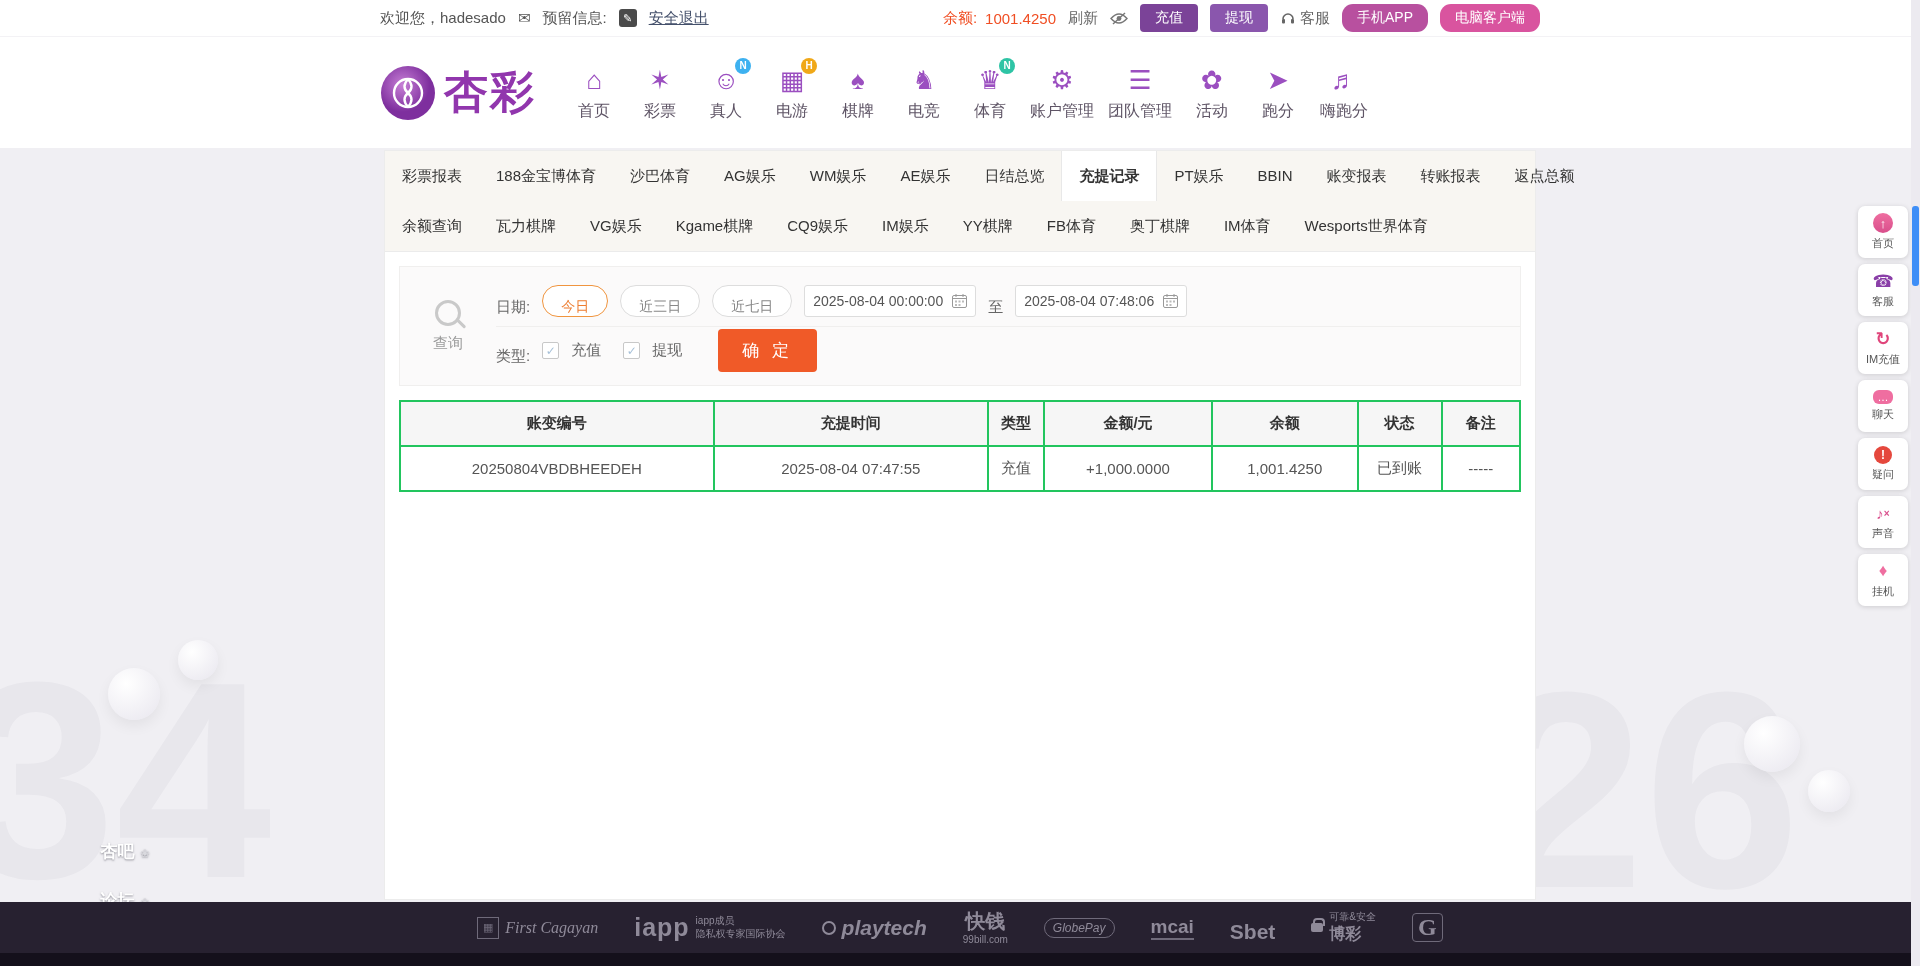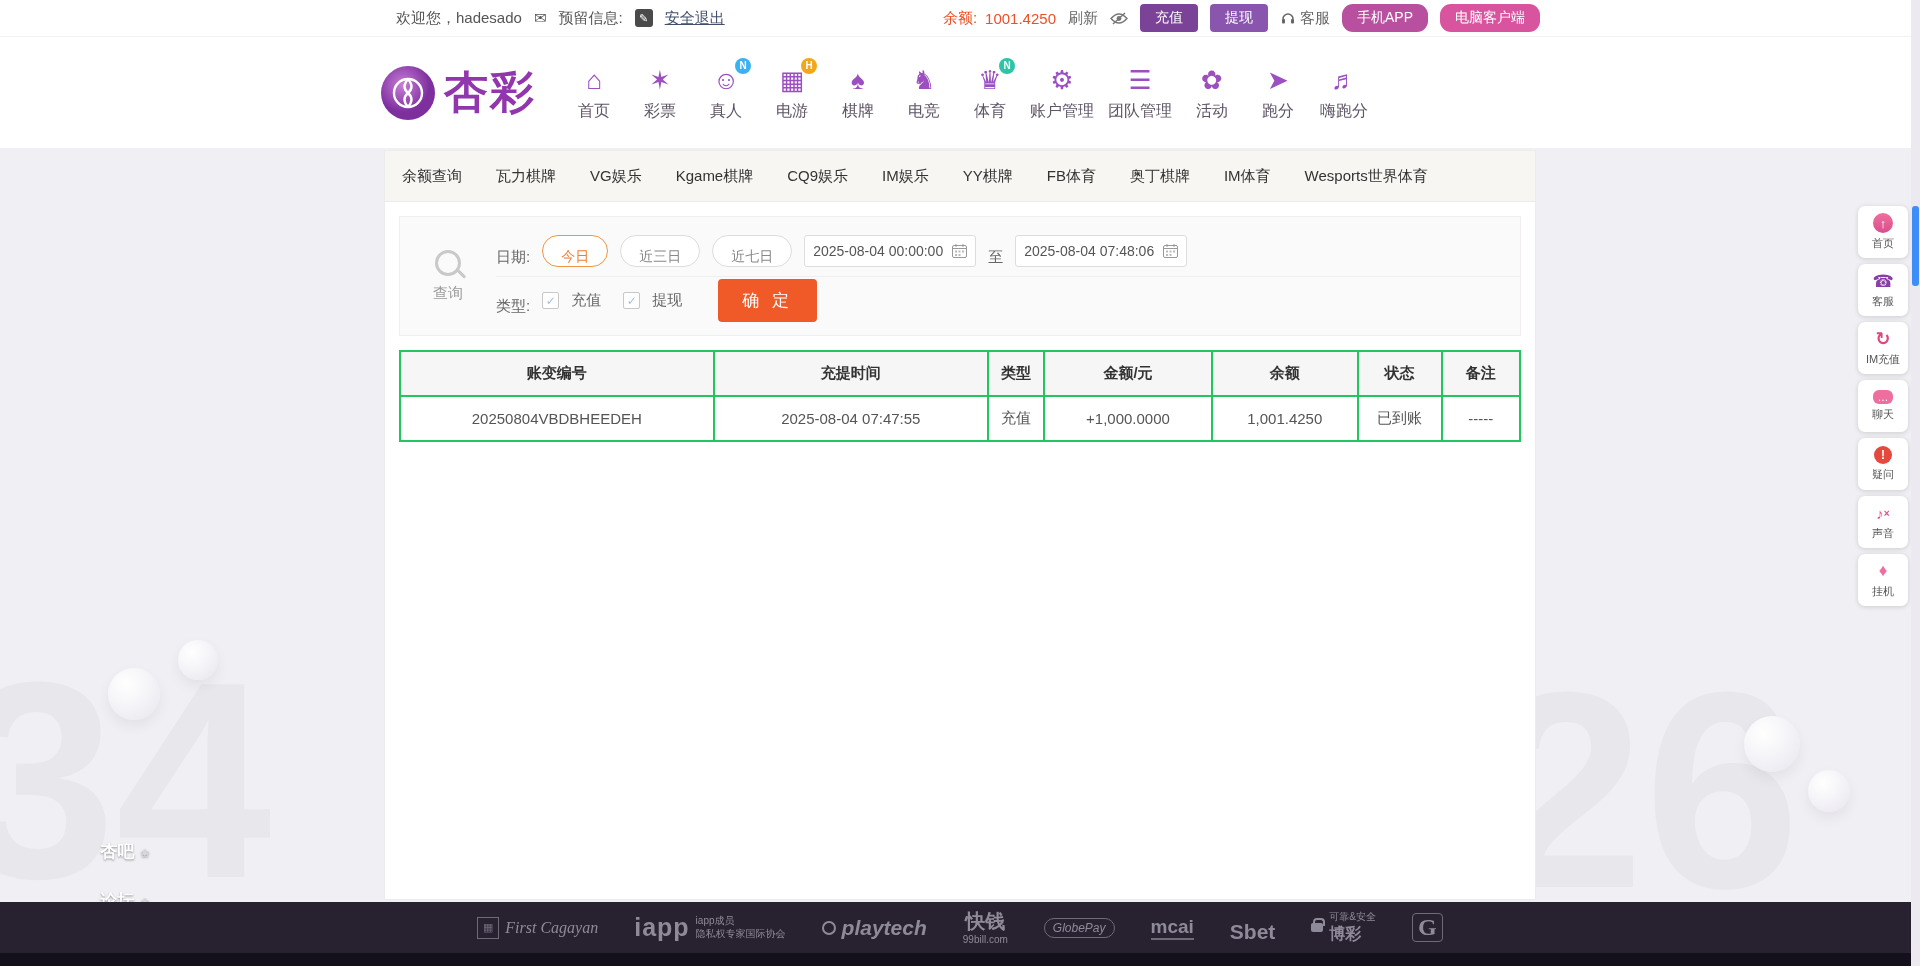--- a/index.html
+++ b/index.html
@@ -15,21 +15,21 @@
   .b2 { width:40px; height:40px; left:178px; top:640px; }
   .b3 { width:56px; height:56px; right:120px; top:716px; }
   .b4 { width:42px; height:42px; right:70px; top:770px; }
 
   .top-white { position:absolute; top:0; left:0; right:0; height:148px; background:#fff; z-index:1; }
 
   
   .topbar { position:absolute; top:0; left:0; right:0; height:37px; background:#fff; border-bottom:1px solid #f3f2f5; z-index:6; }
   .topbar .inner { width:1160px; margin:0 auto; height:100%; display:flex; align-items:center; justify-content:space-between; font-size:15px; }
   .tb-left, .tb-right { display:flex; align-items:center; gap:12px; }
-  .tb-left { color:#555;margin-left:16px; }
+  .tb-left { color:#555; }
   .mail-ic { color:#555; font-size:15px; }
   .edit-ic { display:inline-flex; width:18px; height:18px; background:#4a4a4a; border-radius:3px; color:#fff; font-size:11px; align-items:center; justify-content:center; cursor:pointer; }
   .logout { color:#44506b; text-decoration:underline; cursor:pointer; }
   .balance-lbl, .balance-val { color:#f04e23; }
   .balance-val { margin-left:-4px; }
   .refresh { color:#666; cursor:pointer; }
   .eye { cursor:pointer; display:inline-flex; }
   .tb-btn { border:none; color:#fff; font-size:14px; padding:5px 15px; border-radius:4px; cursor:pointer; font-family:inherit; }
   .btn-deposit { background:#7b4398; }
   .btn-withdraw { background:#8a56ad; }
@@ -290,20 +290,35 @@
             <i class="nic nic-hirun"></i>
           </span>
         <span class="nav-lbl">嗨跑分</span>
       </div>
     </div>
   </div>
 </div>
 
 <div class="main-card">
   <div class="tab-strip">
+    <div class="tab-row">
+      <span class="tab">彩票报表</span>
+      <span class="tab">188金宝博体育</span>
+      <span class="tab">沙巴体育</span>
+      <span class="tab">AG娱乐</span>
+      <span class="tab">WM娱乐</span>
+      <span class="tab">AE娱乐</span>
+      <span class="tab">日结总览</span>
+      <span class="tab active">充提记录</span>
+      <span class="tab">PT娱乐</span>
+      <span class="tab">BBIN</span>
+      <span class="tab">账变报表</span>
+      <span class="tab">转账报表</span>
+      <span class="tab">返点总额</span>
+    </div>
     <div class="tab-row">
       <span class="tab">余额查询</span>
       <span class="tab">瓦力棋牌</span>
       <span class="tab">VG娱乐</span>
       <span class="tab">Kgame棋牌</span>
       <span class="tab">CQ9娱乐</span>
       <span class="tab">IM娱乐</span>
       <span class="tab">YY棋牌</span>
       <span class="tab">FB体育</span>
       <span class="tab">奥丁棋牌</span>

